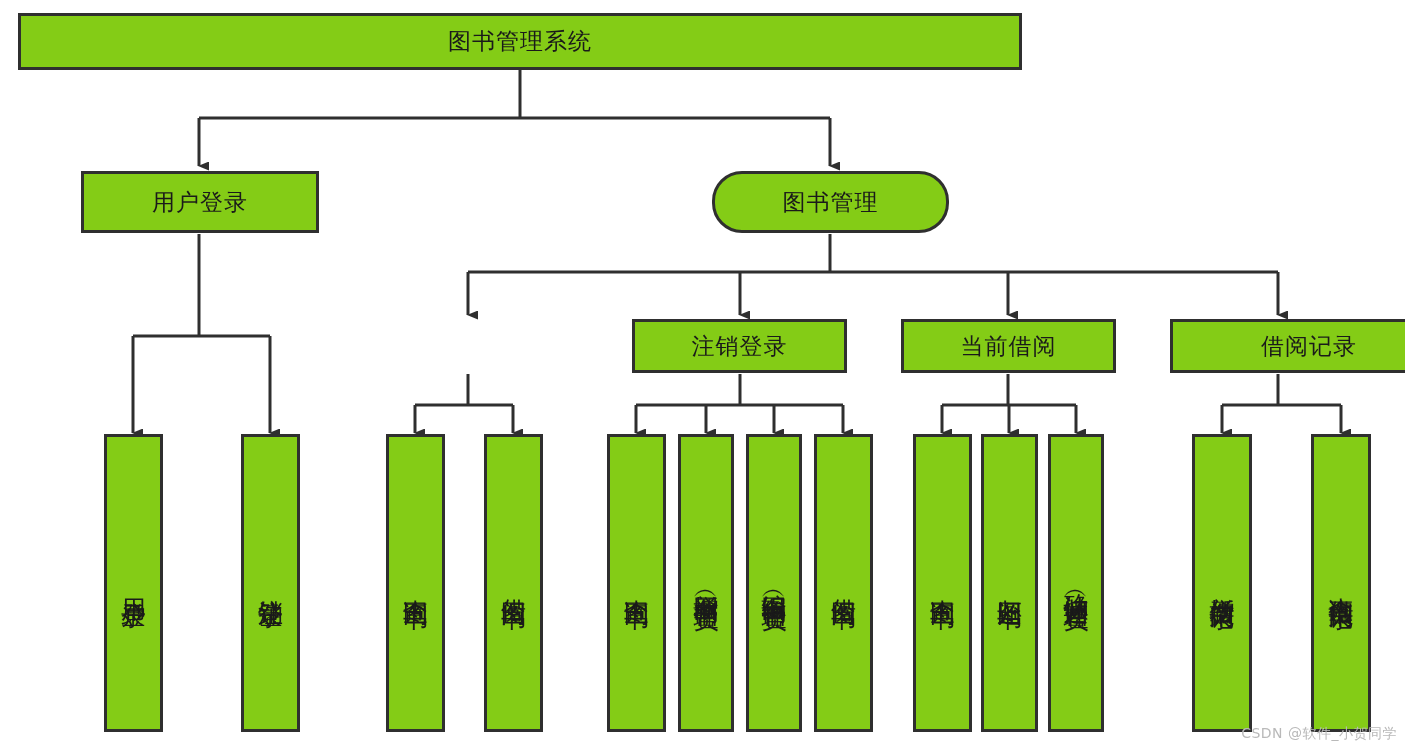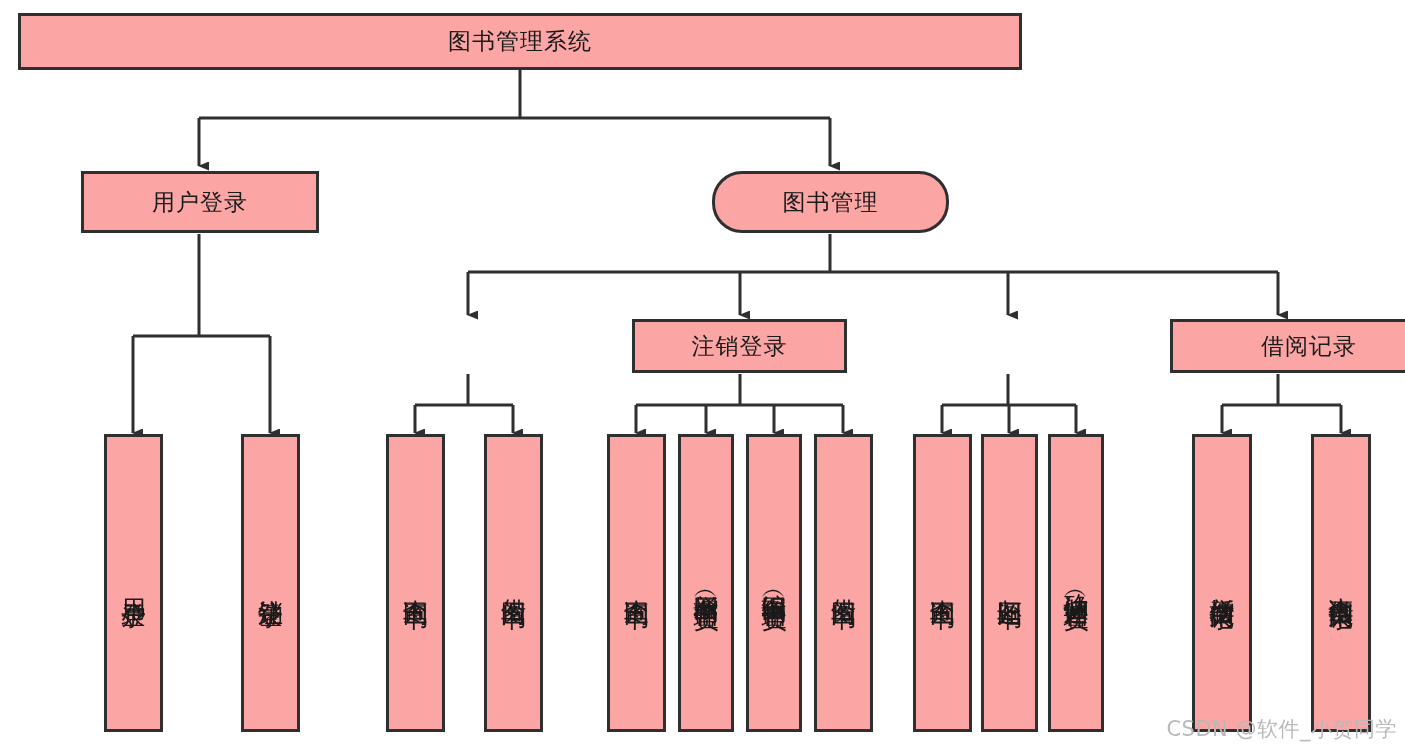--- a/index.html
+++ b/index.html
@@ -19,21 +19,21 @@
     position: absolute;
     left: 0;
     top: 0;
     width: 1405px;
     height: 747px;
   }
   .node {
     position: absolute;
     box-sizing: border-box;
     border: 3px solid #2f2f2f;
-    background: #fca5a5;
+    background: #84cc16;
     display: flex;
     align-items: center;
     justify-content: center;
     color: #1a1a1a;
   }
   .node.horiz {
     font-size: 23px;
     letter-spacing: 1px;
   }
   .node.vert {
@@ -47,21 +47,21 @@
   .node.vert .vtext {
     writing-mode: vertical-rl;
     text-orientation: upright;
     display: block;
     text-align: center;
   }
   #watermark {
     position: absolute;
     right: 8px;
     bottom: 4px;
-    font-size: 21px;
+    font-size: 14px;
     color: #b9b9b9;
     letter-spacing: 0.5px;
     white-space: nowrap;
     pointer-events: none;
   }
 </style>
 </head>
 <body>
 
 <div id="canvas">
@@ -115,20 +115,21 @@
       <path d="M1341,405 L1341,433" marker-end="url(#arrow)"></path>
     </g>
   </svg>
 
   <div class="node horiz" style="left:18px; top:13px; width:1004px; height:57px;">图书管理系统</div>
 
   <div class="node horiz" style="left:81px; top:171px; width:238px; height:62px;">用户登录</div>
   <div class="node horiz" style="left:712px; top:171px; width:237px; height:62px;border-radius:30px;">图书管理</div>
 
   <div class="node horiz" style="left:632px; top:319px; width:215px; height:54px;">注销登录</div>
+  <div class="node horiz" style="left:901px; top:319px; width:215px; height:54px;">当前借阅</div>
   <div class="node horiz" style="left:1170px; top:319px; width:256px; height:54px;padding-left:22px;">借阅记录</div>
 
   <div class="node vert" style="left:104px; top:434px; width:59px; height:298px;">
     <span class="vtext">用户登录</span>
   </div>
   <div class="node vert" style="left:241px; top:434px; width:59px; height:298px;">
     <span class="vtext">注销登录</span>
   </div>
 
   <div class="node vert" style="left:386px; top:434px; width:59px; height:298px;">

